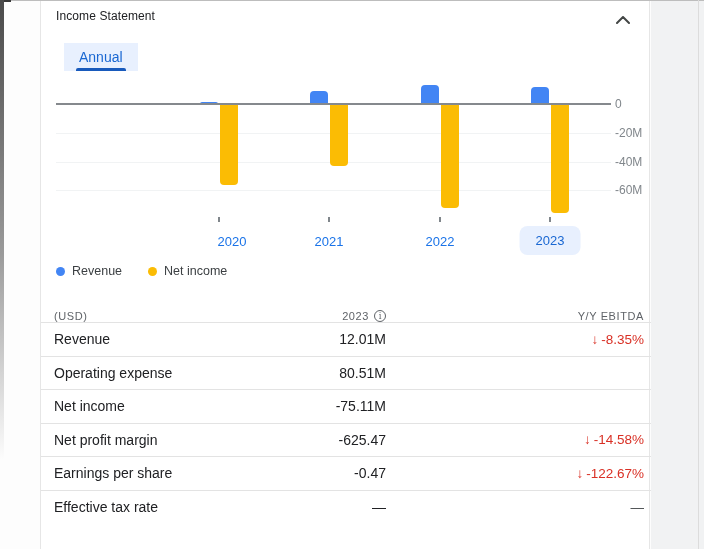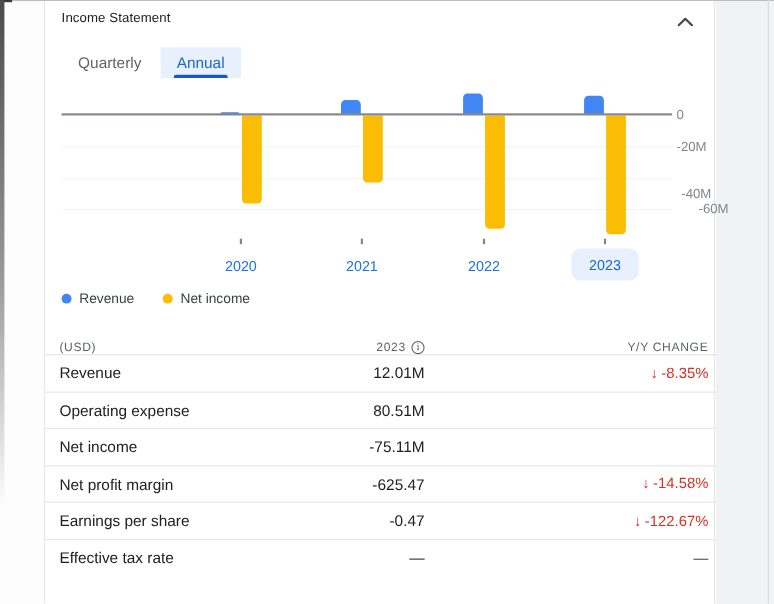--- a/index.html
+++ b/index.html
@@ -93,37 +93,36 @@
     <button class="collapse-btn">
       <span>
         <svg width="14" height="8" viewBox="0 0 14 8">
           <path d="M1 7 L7 1 L13 7" stroke="#444746" stroke-width="2" fill="none" stroke-linecap="round" stroke-linejoin="round"></path>
         </svg>
       </span>
     </button>
   </div>
 
   <div class="tabs">
-    <button class="tab">Quarterly</button>
     <button class="tab selected">Annual</button>
   </div>
 
   <div class="chart" id="chart">
       <div class="zero-line" style="top: 27px;"></div>
       <div class="ylabel" style="top: 21px;">0</div>
       <div class="gridline" style="top: 56.8px;"></div>
       <div class="ylabel" style="top: 49.8px;">-20M</div>
       <div class="gridline" style="top: 85.6px;"></div>
-      <div class="ylabel" style="top: 93px; text-align: center;">-40M</div>
+      <div class="ylabel" style="top: 79px;">-40M</div>
       <div class="gridline" style="top: 114.4px;"></div>
-      <div class="ylabel" style="top: 107.4px; margin-left: 20px;">-60M</div>
+      <div class="ylabel" style="top: 107.4px;">-60M</div>
       <div class="bar pos" style="background: rgb(66, 133, 244); left: 159px; top: 26px; height: 2px;"></div>
       <div class="bar neg" style="background: rgb(251, 188, 4); left: 179px; top: 29px; height: 79.92px;"></div>
       <div class="xtick" style="left: 177px;"></div>
-      <button class="year-label" style="left: 178px;">2020</button>
+      <button class="year-label" style="left: 191px;">2020</button>
       <div class="bar pos" style="background: rgb(66, 133, 244); left: 269px; top: 14.608px; height: 13.392px;"></div>
       <div class="bar neg" style="background: rgb(251, 188, 4); left: 289px; top: 29px; height: 61.2px;"></div>
       <div class="xtick" style="left: 287px;"></div>
       <button class="year-label" style="left: 288px; text-align: right;">2021</button>
       <div class="bar pos" style="background: rgb(66, 133, 244); left: 380px; top: 9.136px; height: 18.864px;"></div>
       <div class="bar neg" style="background: rgb(251, 188, 4); left: 400px; top: 29px; height: 102.96px;"></div>
       <div class="xtick" style="left: 398px;"></div>
       <button class="year-label" style="left: 399px;">2022</button>
       <div class="bar pos" style="background: rgb(66, 133, 244); left: 490px; top: 10.7056px; height: 17.2944px;"></div>
       <div class="bar neg" style="background: rgb(251, 188, 4); left: 510px; top: 29px; height: 108.158px;"></div>
@@ -142,21 +141,21 @@
       </div>
     </div>
 
   <div class="fin-table">
     <div class="t-headrow">
       <div class="h-label">(USD)</div>
       <div class="h-value">
         <span>2023</span>
         <span class="info-icon">i</span>
       </div>
-      <div class="h-change">Y/Y CHANGE</div>
+      <div class="h-change">Y/Y EBITDA</div>
     </div>
     <div id="table-body">
         <div class="t-row">
           <div class="c-label">Revenue</div>
           <div class="c-value">12.01M</div>
           <div class="c-change chg-down"><span class="chg-arrow">↓</span>-8.35%</div>
         </div>
         <div class="t-row">
           <div class="c-label">Operating expense</div>
           <div class="c-value">80.51M</div>

